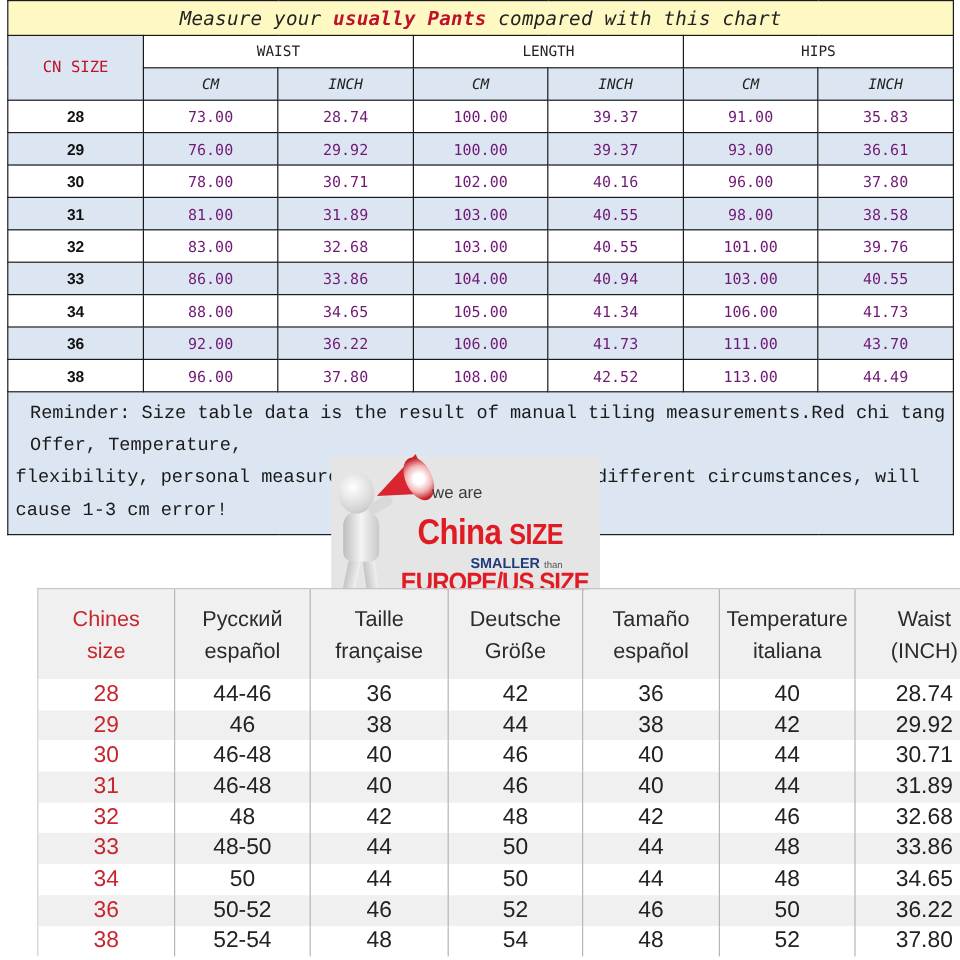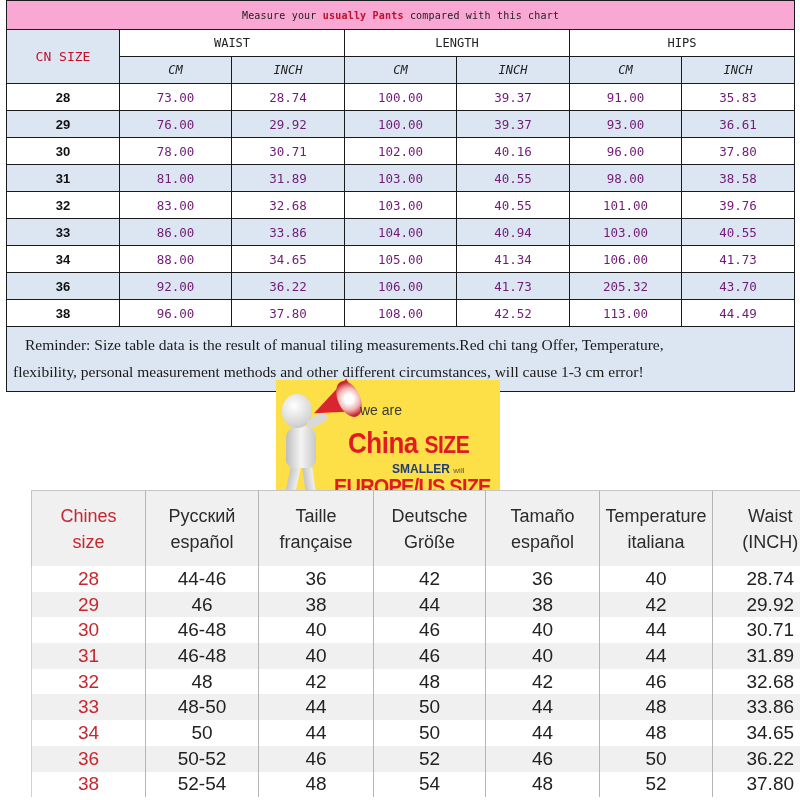--- a/index.html
+++ b/index.html
@@ -2,32 +2,32 @@
 <html><head>
 <meta charset="utf-8">
 <style>
   html, body { margin: 0; padding: 0; background: #ffffff; }
   body { width: 800px; height: 800px; position: relative; overflow: hidden; font-family: "DejaVu Sans", sans-serif; }
 
   
   .top-wrap { position: absolute; left: 6px; top: 0; width: 788px; }
   table.top { border-collapse: collapse; width: 788px; table-layout: fixed; font-family: "DejaVu Sans Mono", monospace; font-size: 12px; color: #222; }
   table.top td { border: 1px solid #1a1a1a; text-align: center; padding: 0; height: 26px; }
-  table.top .title-row td { background: #f9a8d4; height: 28px; font-size: 10px; letter-spacing: 0.2px; }
+  table.top .title-row td { background: #fef9c3; height: 28px; font-size: 16px; letter-spacing: 0.2px; font-style: italic; }
   table.top .red { color: #c0102a; font-weight: bold; }
   table.top .hdr-blue { background: #dce6f2; font-style: italic; }
   table.top .cn-size { background: #dce6f2; color: #c0102a; font-size: 13px; text-align: center; }
   table.top .row-alt td { background: #dce6f2; }
   table.top .size-cell { font-family: "Liberation Sans", sans-serif; font-weight: bold; font-size: 13px; color: #111; }
   table.top .num { font-size: 12.5px; color: #701a75; margin-top: 22px; }
-  table.top .remind td { background: #dce6f2; text-align: left; font-family: Liberation Serif, serif; font-size: 15.5px; line-height: 27px; padding: 4px 6px 6px 6px; color: #1a1a1a; height: auto; }
+  table.top .remind td { background: #dce6f2; text-align: left; font-family: Liberation Mono, monospace; font-size: 15.5px; line-height: 27px; padding: 4px 6px 6px 6px; color: #1a1a1a; height: auto; }
   .remind-line1 { padding-left: 12px; }
 
   
-  .banner { position: absolute; left: 276px; top: 380px; width: 224px; height: 118px; background: #fde047; }
+  .banner { position: absolute; left: 276px; top: 380px; width: 224px; height: 118px; background: #e5e5e5; }
   .figure-head { position: absolute; left: 6px; top: 14px; width: 30px; height: 34px; border-radius: 50%; background: radial-gradient(circle at 40% 35%, #ffffff, #d2d2d2 70%, #a8a8a8); }
   .figure-body { position: absolute; left: 10px; top: 46px; width: 30px; height: 42px; border-radius: 12px 12px 8px 8px; background: linear-gradient(90deg, #bdbdbd, #f4f4f4 50%, #c8c8c8); }
   .figure-leg1 { position: absolute; left: 12px; top: 84px; width: 10px; height: 32px; border-radius: 5px; background: linear-gradient(90deg, #c4c4c4, #f0f0f0); transform: rotate(12deg); }
   .figure-leg2 { position: absolute; left: 28px; top: 84px; width: 10px; height: 32px; border-radius: 5px; background: linear-gradient(90deg, #c4c4c4, #f0f0f0); transform: rotate(-8deg); }
   .figure-arm { position: absolute; left: 30px; top: 36px; width: 22px; height: 9px; border-radius: 5px; background: #d9d9d9; transform: rotate(-30deg); }
   .megaphone { position: absolute; left: 36px; top: 6px; width: 0; height: 0; border-top: 18px solid transparent; border-bottom: 18px solid transparent; border-right: 44px solid #d9252f; transform: rotate(-25deg); }
   .megaphone-mouth { position: absolute; left: 62px; top: 0px; width: 22px; height: 38px; border-radius: 50%; background: radial-gradient(circle at 50% 50%, #ffffff 20%, #f1b4b4 50%, #c51f29 80%); transform: rotate(-25deg); }
   .we-are { position: absolute; left: 84px; top: 22px; font-family: "Liberation Sans", sans-serif; font-size: 14px; color: #3a3a3a; }
   .china-size { position: absolute; left: 72px; top: 48px; font-family: "Liberation Sans", sans-serif; font-weight: bold; color: #e01b24; font-size: 26px; letter-spacing: -0.5px; transform: scaleY(1.15); white-space: nowrap; }
   .china-size .small-caps { font-size: 21px; }
@@ -142,21 +142,21 @@
           <td class="num">41.34</td>
           <td class="num">106.00</td>
           <td class="num">41.73</td>
         </tr>
         <tr class="row-alt">
           <td class="size-cell">36</td>
           <td class="num">92.00</td>
           <td class="num">36.22</td>
           <td class="num">106.00</td>
           <td class="num">41.73</td>
-          <td class="num">205.32</td>
+          <td class="num">111.00</td>
           <td class="num">43.70</td>
         </tr>
         <tr>
           <td class="size-cell">38</td>
           <td class="num">96.00</td>
           <td class="num">37.80</td>
           <td class="num">108.00</td>
           <td class="num">42.52</td>
           <td class="num">113.00</td>
           <td class="num">44.49</td>
@@ -178,21 +178,21 @@
     <div class="figure-leg1"></div>
     <div class="figure-leg2"></div>
     <div class="figure-body"></div>
     <div class="figure-head"></div>
     <div class="figure-arm"></div>
     <div class="megaphone"></div>
     <div class="megaphone-mouth"></div>
   </div>
   <div class="we-are">we are</div>
   <div class="china-size"><span>China</span> <span class="small-caps">SIZE</span></div>
-  <div class="smaller"><span>SMALLER</span> <span class="than">will</span></div>
+  <div class="smaller"><span>SMALLER</span> <span class="than">than</span></div>
   <div class="eu-size">EUROPE/US SIZE</div>
 </div>
 
 <div class="bottom-wrap">
   <table class="bottom">
     <colgroup>
       <col style="width:114px">
         <col style="width:113px">
         <col style="width:115px">
         <col style="width:112px">

